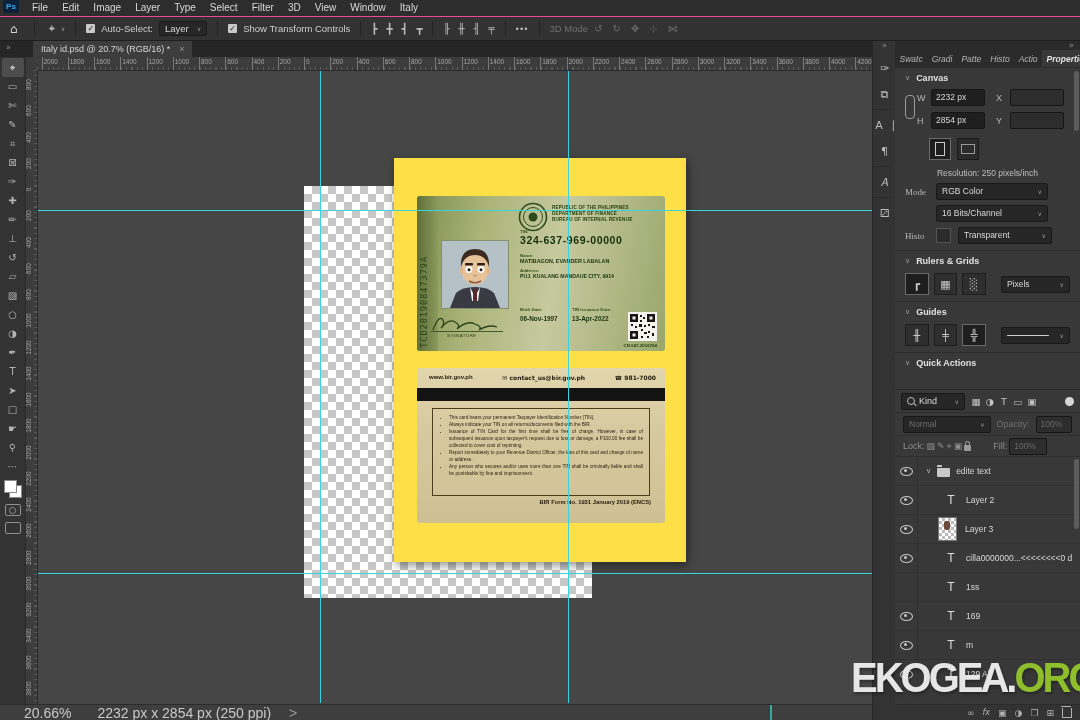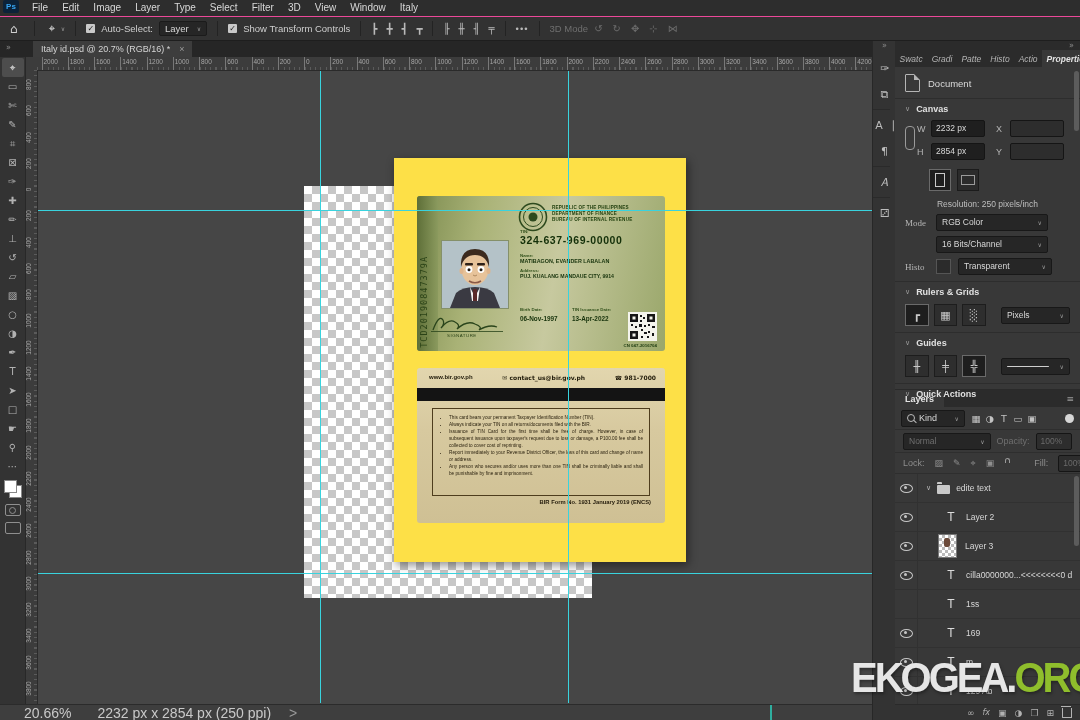--- a/index.html
+++ b/index.html
@@ -142,21 +142,21 @@
   .ltab{background:#383838;padding:0 10px;display:flex;align-items:center;color:#e4e4e4;font-weight:bold;font-size:9px;}
   .lfilter{height:22px;display:flex;align-items:center;gap:4px;padding:0 6px;border-bottom:1px solid #2e2e2e;}
   .kindbox{display:flex;align-items:center;gap:4px;background:#262626;border:1px solid #181818;border-radius:2px;
            padding:2px 5px;width:52px;height:11px;color:#d8d8d8;}
   .mag{width:6px;height:6px;border:1px solid #bbb;border-radius:50%;position:relative;flex:0 0 auto;}
   .mag:after{content:"";position:absolute;width:4px;height:1px;background:#bbb;transform:rotate(45deg);right:-3px;bottom:-1px;}
   .fic{font-size:9.5px;color:#c2c2c2;width:14px;text-align:center;}
   .ltoggle{margin-left:auto;width:9px;height:9px;border-radius:50%;background:#d6d6d6;}
   .lblend{height:22px;display:flex;align-items:center;gap:6px;padding:0 8px;border-bottom:1px solid #2e2e2e;color:#6f6f6f;}
   .select.dis{color:#6f6f6f;width:80px;gap:33px;}
-  .llock{height:20px;display:flex;align-items:center;gap:10px;padding:0 8px;border-bottom:1px solid #2e2e2e;color:#8d8d8d;}
+  .llock{height:20px;display:flex;align-items:center;gap:2px;padding:0 8px;border-bottom:1px solid #2e2e2e;color:#8d8d8d;}
   .lockic{font-size:9px;color:#8f8f8f;}
   .padlock{width:7px;height:6px;background:#9a9a9a;border-radius:1px;position:relative;margin-top:3px;}
   .padlock:before{content:"";position:absolute;top:-4px;left:1px;width:3px;height:4px;border:1px solid #9a9a9a;border-bottom:none;border-radius:3px 3px 0 0;}
   .llist{flex:1;position:relative;overflow:hidden;background:#383838;}
   .lrow{height:28px;display:flex;align-items:center;border-bottom:1px solid #313131;}
   .eye-cell{width:22px;height:100%;display:flex;align-items:center;justify-content:center;border-right:1px solid #313131;flex:0 0 auto;}
   .eye{width:11px;height:7px;border:1px solid #c6c6c6;border-radius:50%;position:relative;}
   .eye:after{content:"";position:absolute;width:3px;height:3px;background:#c6c6c6;border-radius:50%;top:1px;left:3px;}
   .lrow-content{display:flex;align-items:center;gap:8px;padding-left:10px;min-width:0;}
   .lrow-content.group{padding-left:8px;gap:6px;}
@@ -488,24 +488,20 @@
     <div class="ptabs" id="ptabs">
         <span class="ptab">Swatc</span>
         <span class="ptab">Gradi</span>
         <span class="ptab">Patte</span>
         <span class="ptab">Histo</span>
         <span class="ptab">Actio</span>
         <span class="ptab active">Properties</span>
       </div>
 
     <div class="props">
-      <div class="doc-row">
-        <span class="doc-icon"></span>
-        <span>Document</span>
-      </div>
 
       <div class="section">
         <div class="sec-h">
           <span class="chev icon">∨</span>
           <span>Canvas</span>
         </div>
         <div style="display:flex">
           <div class="chaincol">
               <span class="chain"></span>
             </div>
@@ -591,24 +587,20 @@
 
       <div class="section">
         <div class="sec-h">
           <span class="chev icon">∨</span>
           <span>Quick Actions</span>
         </div>
       </div>
       <div class="pscroll"></div>
     </div>
 
-    <div class="ltabstrip">
-      <span class="ltab">Layers</span>
-      <span class="pmenu icon">≡</span>
-    </div>
     <div class="lfilter">
       <span class="kindbox">
         <span class="mag"></span>
         <span>Kind</span>
         <span class="chev icon" style="margin-left:auto;font-size:6px;color:#9a9a9a">∨</span>
       </span>
       <div id="filter-icons" style="display:flex">
           <span class="fic icon">▦</span>
           <span class="fic icon">◑</span>
           <span class="fic icon">T</span>

